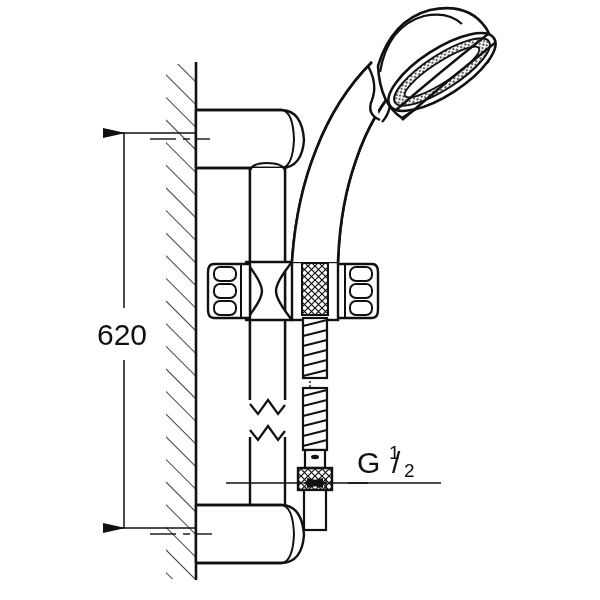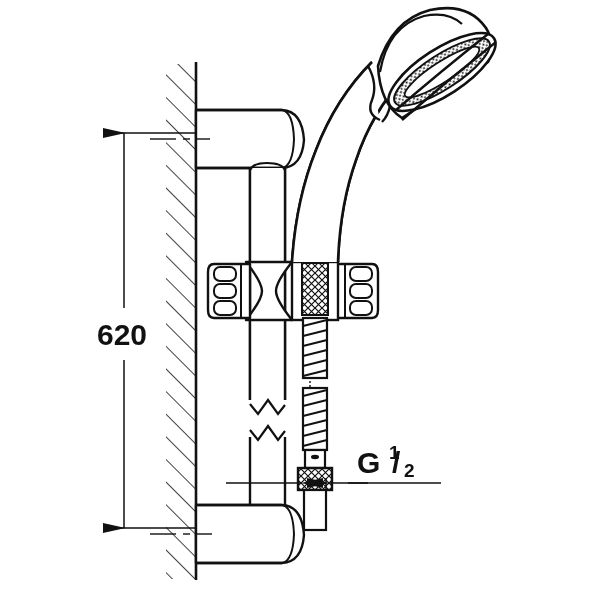--- a/index.html
+++ b/index.html
@@ -9,21 +9,20 @@
   }
   body {
     font-family: "Liberation Sans", sans-serif;
   }
   #drawing-root {
     position: relative;
     width: 600px;
     height: 600px;
     background: #ffffff;
     overflow: hidden;
-    font-weight: bold;
   }
   #drawing-svg {
     position: absolute;
     left: 0;
     top: 0;
     width: 600px;
     height: 600px;
     display: block;
   }
   .dim-text {

